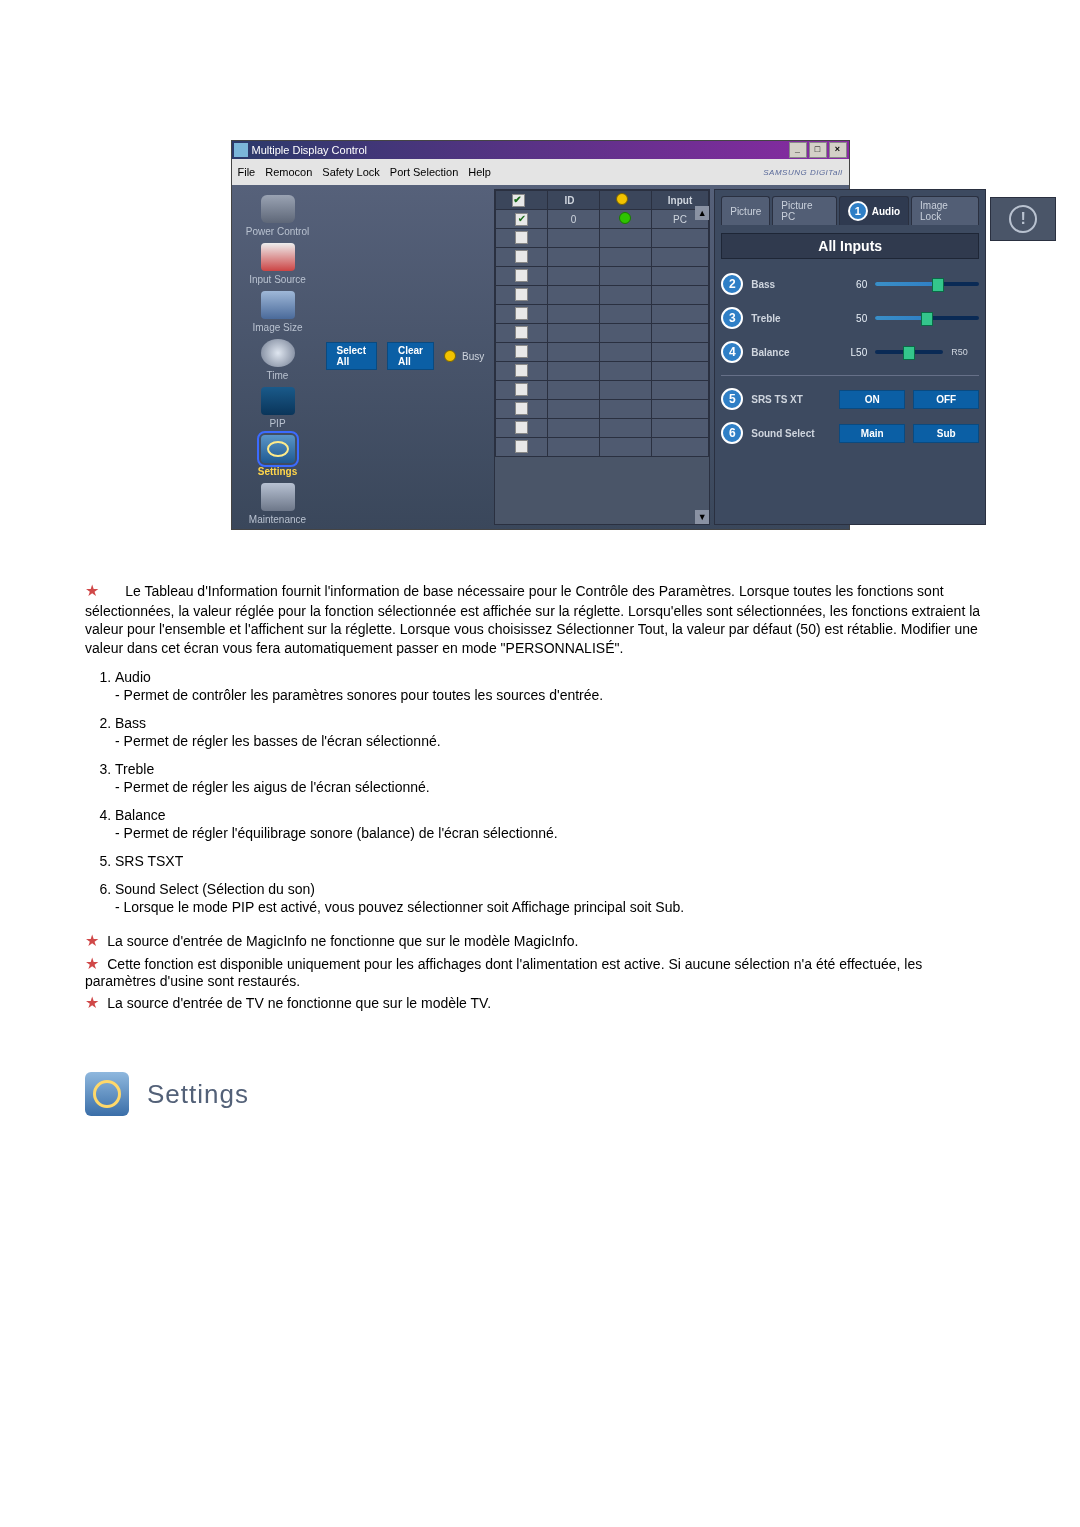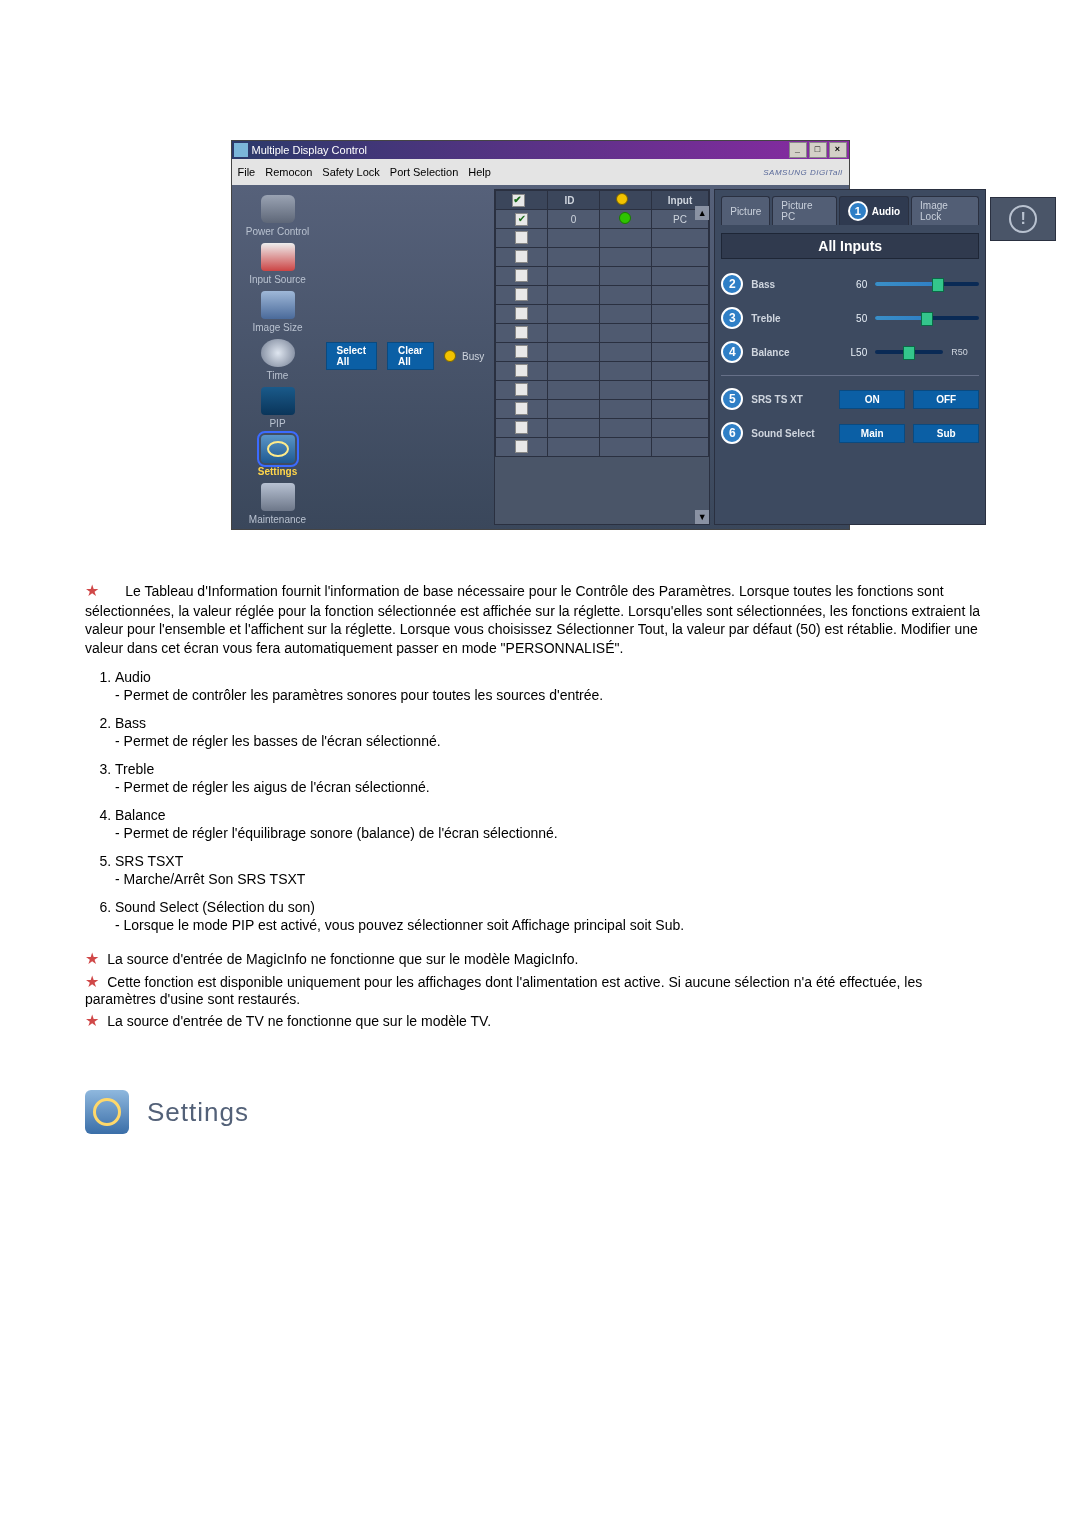--- a/index.html
+++ b/index.html
@@ -620,21 +620,20 @@
     <li>
       <span>Treble</span>
       <span class="sub">- Permet de régler les aigus de l'écran sélectionné.</span>
     </li>
     <li>
       <span>Balance</span>
       <span class="sub">- Permet de régler l'équilibrage sonore (balance) de l'écran sélectionné.</span>
     </li>
     <li>
       <span>SRS TSXT</span>
-      <span class="sub">- Marche/Arrêt Son SRS TSXT</span>
     </li>
     <li>
       <span>Sound Select (Sélection du son)</span>
       <span class="sub">- Lorsque le mode PIP est activé, vous pouvez sélectionner soit Affichage principal soit Sub.</span>
     </li>
   </ol>
 
   <div class="footnote">
     <span class="star">★</span>
     <span>La source d'entrée de MagicInfo ne fonctionne que sur le modèle MagicInfo.</span>

